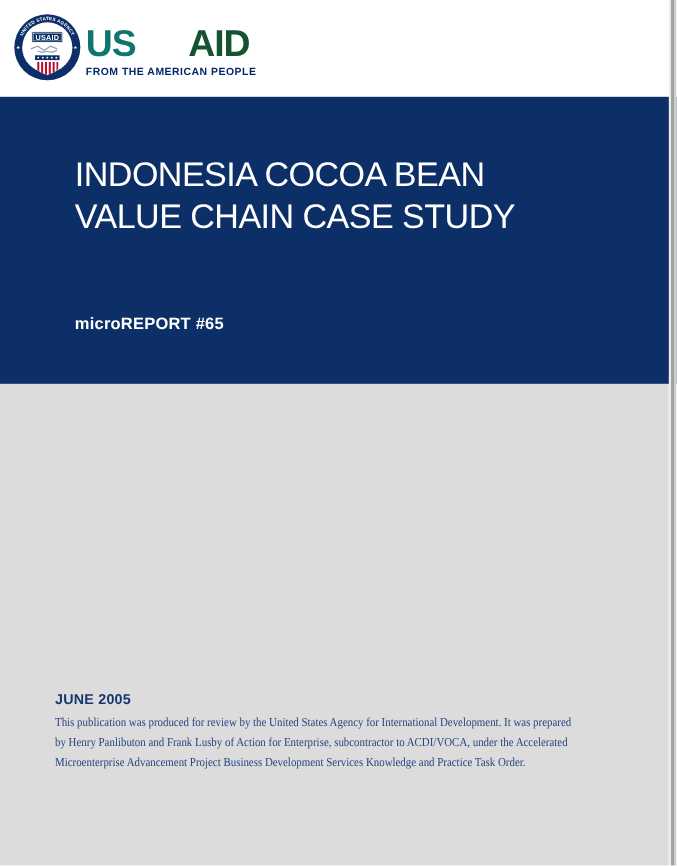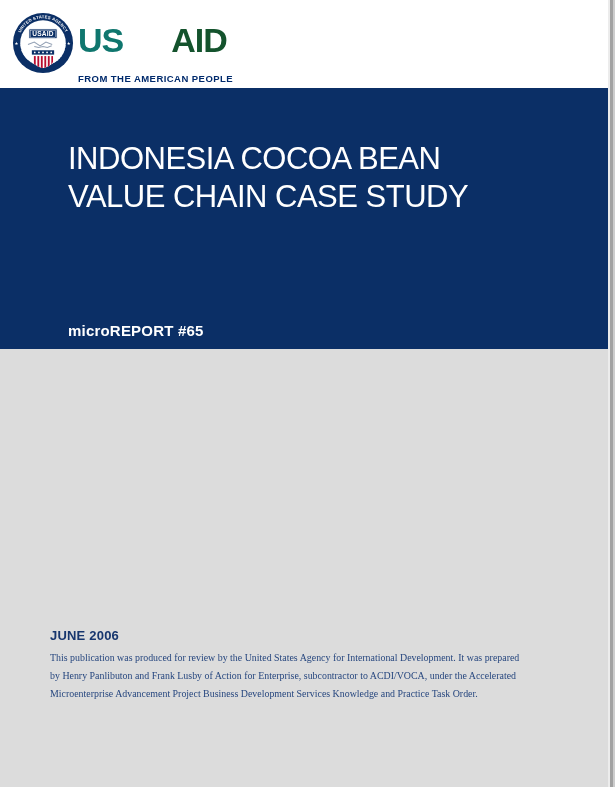--- a/index.html
+++ b/index.html
@@ -22,31 +22,31 @@
   
   .logo{position:absolute;left:12px;top:10px;display:flex;align-items:flex-start;}
   .seal{width:62px;height:66px;display:block;}
   .ring-text{font-family:"Liberation Sans",sans-serif;font-size:4.3px;font-weight:bold;fill:#ffffff;letter-spacing:.25px;}
   .ring-star{font-size:4.5px;fill:#ffffff;font-family:"DejaVu Sans",sans-serif;}
   .seal-banner{font-family:"Liberation Sans",sans-serif;font-size:6.8px;font-weight:bold;fill:#ffffff;letter-spacing:.2px;}
   .wordmark-block{margin-left:4px;padding-top:13px;}
   .wordmark{font-weight:bold;font-size:34px;line-height:1;letter-spacing:-1px;}
   .wordmark .us{color:#0f766e;}
   .wordmark .aid{color:#14532d;margin-left:48px;}
-  .tagline{margin-top:16px;font-size:9.5px;font-weight:bold;letter-spacing:.45px;color:#002a6c;}
+  .tagline{margin-top:3px;font-size:9.5px;font-weight:bold;letter-spacing:.45px;color:#002a6c;}
   
   .title{
     position:absolute;left:68px;top:52px;margin:0;
     color:#ffffff;font-weight:300;font-size:31px;line-height:38px;
     letter-spacing:-.5px;white-space:nowrap;
   }
   .title .line{display:block;}
   .report-number{
     position:absolute;left:68px;top:198px;
-    color:#ffffff;font-weight:bold;font-size:15px;letter-spacing:.2px;white-space:nowrap;margin-top:36px;
+    color:#ffffff;font-weight:bold;font-size:15px;letter-spacing:.2px;white-space:nowrap;
   }
   
   .footer-text{position:absolute;left:50px;top:279px;width:545px;}
   .pub-date{color:#17366e;font-weight:bold;font-size:13px;letter-spacing:.2px;margin:0 0 5px 0;}
   .disclaimer{
     margin:0;
     font-family:"Liberation Serif", serif;
     font-size:11px;line-height:18px;color:#27477f;
     transform:scaleX(.9);transform-origin:left top;
   }
@@ -108,21 +108,21 @@
   <section class="band-navy">
     <h1 class="title">
       <span class="line">INDONESIA COCOA BEAN</span>
       <span class="line">VALUE CHAIN CASE STUDY</span>
     </h1>
     <div class="report-number">microREPORT #65</div>
   </section>
 
   <section class="band-gray">
     <div class="footer-text">
-      <div class="pub-date">JUNE 2006</div>
+      <div class="pub-date">JUNE 2005</div>
       <p class="disclaimer">
         <span class="dline">This publication was produced for review by the United States Agency for International Development. It was prepared</span>
         <span class="dline">by Henry Panlibuton and Frank Lusby of Action for Enterprise, subcontractor to ACDI/VOCA, under the Accelerated</span>
         <span class="dline">Microenterprise Advancement Project Business Development Services Knowledge and Practice Task Order.</span>
       </p>
     </div>
   </section>
 
   <div class="right-edge"></div>
 </div>

